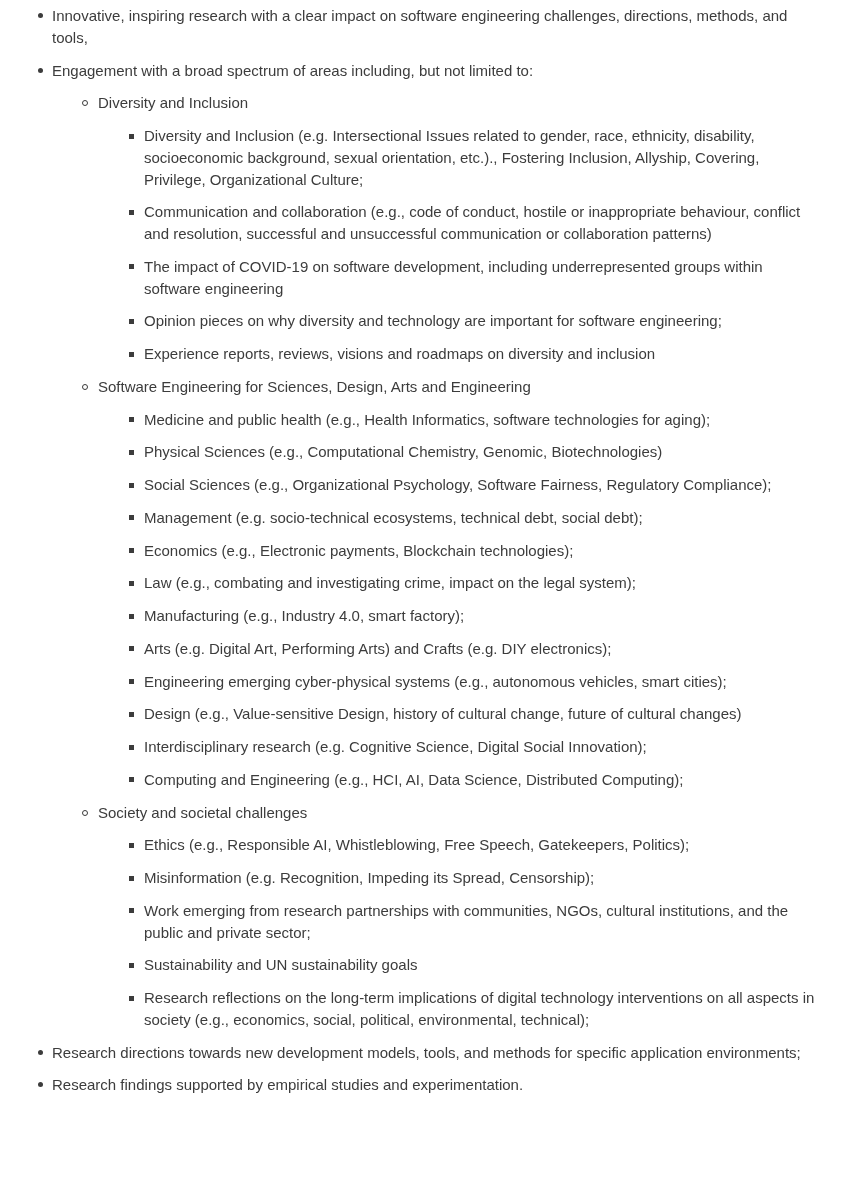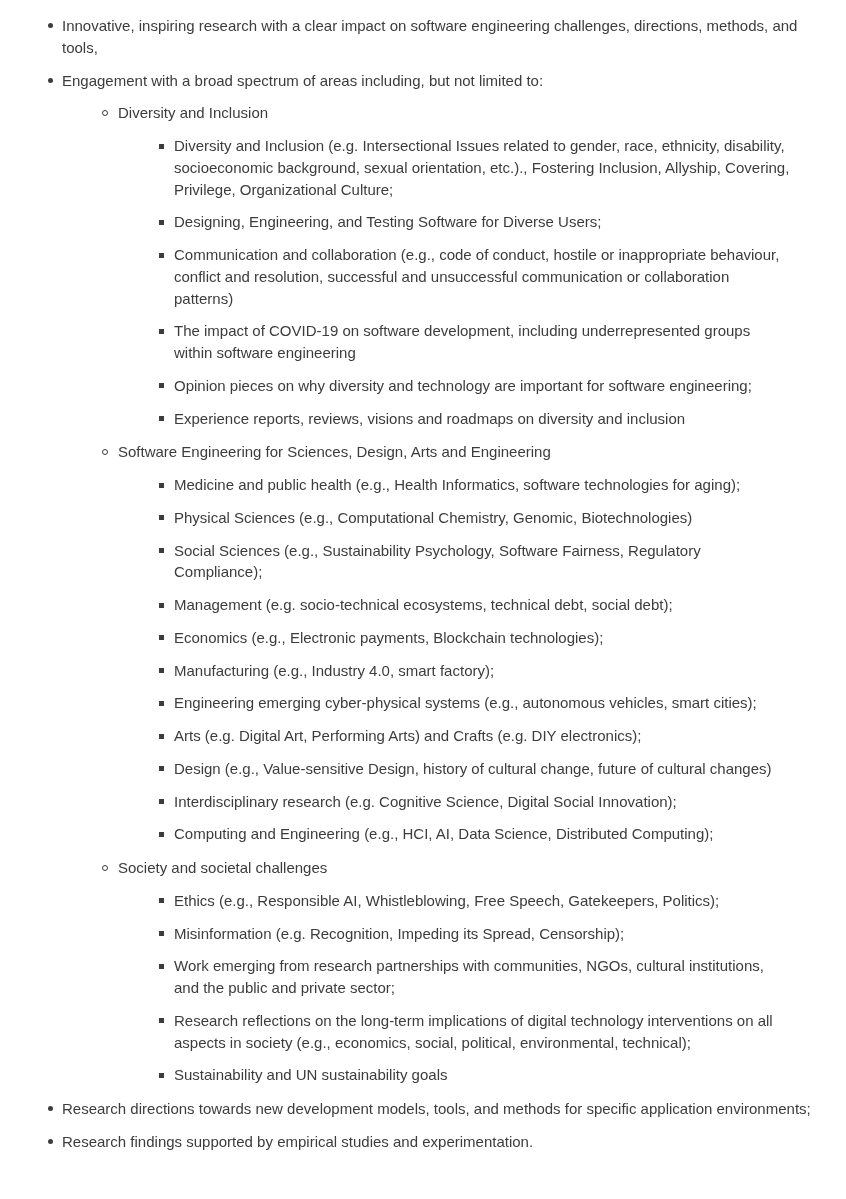--- a/index.html
+++ b/index.html
@@ -14,21 +14,21 @@
     padding: 3px 20px 6px 0;
     background: #ffffff;
     font-family: "Liberation Sans", "DejaVu Sans", sans-serif;
     font-size: 15px;
     line-height: 21.75px;
     color: #3c3c3c;
     overflow: hidden;
   }
   ul {
     list-style: none;
-    margin: 12px;
+    margin: 2px;
     padding: 0 0 0 50px;
   }
   ul ul {
     padding-left: 44px;
     margin-top: 11px;
   }
   li {
     position: relative;
     margin: 0 0 11px 0;
   }
@@ -84,24 +84,20 @@
         <li>
           <span class="bullet bullet-circle"></span>
           <span class="item-text">Diversity and Inclusion</span>
           <ul>
             <li>
               <span class="bullet bullet-square"></span>
               <span class="item-text">Diversity and Inclusion (e.g. Intersectional Issues related to gender, race, ethnicity, disability, socioeconomic background, sexual orientation, etc.)., Fostering Inclusion, Allyship, Covering, Privilege, Organizational Culture;</span>
             </li>
             <li>
               <span class="bullet bullet-square"></span>
-              <span class="item-text">Designing, Engineering, and Testing Software for Diverse Users;</span>
-            </li>
-            <li>
-              <span class="bullet bullet-square"></span>
               <span class="item-text">Communication and collaboration (e.g., code of conduct, hostile or inappropriate behaviour, conflict and resolution, successful and unsuccessful communication or collaboration patterns)</span>
             </li>
             <li>
               <span class="bullet bullet-square"></span>
               <span class="item-text">The impact of COVID-19 on software development, including underrepresented groups within software engineering</span>
             </li>
             <li>
               <span class="bullet bullet-square"></span>
               <span class="item-text">Opinion pieces on why diversity and technology are important for software engineering;</span>
             </li>
@@ -119,44 +115,45 @@
             <li>
               <span class="bullet bullet-square"></span>
               <span class="item-text">Medicine and public health (e.g., Health Informatics, software technologies for aging);</span>
             </li>
             <li>
               <span class="bullet bullet-square"></span>
               <span class="item-text">Physical Sciences (e.g., Computational Chemistry, Genomic, Biotechnologies)</span>
             </li>
             <li>
               <span class="bullet bullet-square"></span>
-              <span class="item-text">Social Sciences (e.g., Sustainability Psychology, Software Fairness, Regulatory Compliance);</span>
+              <span class="item-text">Social Sciences (e.g., Organizational Psychology, Software Fairness, Regulatory Compliance);</span>
             </li>
             <li>
               <span class="bullet bullet-square"></span>
               <span class="item-text">Management (e.g. socio-technical ecosystems, technical debt, social debt);</span>
             </li>
             <li>
               <span class="bullet bullet-square"></span>
               <span class="item-text">Economics (e.g., Electronic payments, Blockchain technologies);</span>
             </li>
             <li>
               <span class="bullet bullet-square"></span>
+              <span class="item-text">Law (e.g., combating and investigating crime, impact on the legal system);</span>
             </li>
             <li>
               <span class="bullet bullet-square"></span>
               <span class="item-text">Manufacturing (e.g., Industry 4.0, smart factory);</span>
             </li>
             <li>
               <span class="bullet bullet-square"></span>
+              <span class="item-text">Arts (e.g. Digital Art, Performing Arts) and Crafts (e.g. DIY electronics);</span>
+            </li>
+            <li>
+              <span class="bullet bullet-square"></span>
               <span class="item-text">Engineering emerging cyber-physical systems (e.g., autonomous vehicles, smart cities);</span>
-            </li>
-            <li>
-              <span class="bullet bullet-square"></span>
-              <span class="item-text">Arts (e.g. Digital Art, Performing Arts) and Crafts (e.g. DIY electronics);</span>
             </li>
             <li>
               <span class="bullet bullet-square"></span>
               <span class="item-text">Design (e.g., Value-sensitive Design, history of cultural change, future of cultural changes)</span>
             </li>
             <li>
               <span class="bullet bullet-square"></span>
               <span class="item-text">Interdisciplinary research (e.g. Cognitive Science, Digital Social Innovation);</span>
             </li>
             <li>
@@ -180,25 +177,25 @@
             <li>
               <span class="bullet bullet-square"></span>
               <span class="item-text">Misinformation (e.g. Recognition, Impeding its Spread, Censorship);</span>
             </li>
             <li>
               <span class="bullet bullet-square"></span>
               <span class="item-text">Work emerging from research partnerships with communities, NGOs, cultural institutions, and the public and private sector;</span>
             </li>
             <li>
               <span class="bullet bullet-square"></span>
+              <span class="item-text">Sustainability and UN sustainability goals</span>
+            </li>
+            <li>
+              <span class="bullet bullet-square"></span>
               <span class="item-text">Research reflections on the long-term implications of digital technology interventions on all aspects in society (e.g., economics, social, political, environmental, technical);</span>
-            </li>
-            <li>
-              <span class="bullet bullet-square"></span>
-              <span class="item-text">Sustainability and UN sustainability goals</span>
             </li>
           </ul>
         </li>
 
       </ul>
     </li>
 
     <li>
       <span class="bullet bullet-disc"></span>
       <span class="item-text">Research directions towards new development models, tools, and methods for specific application environments;</span>

